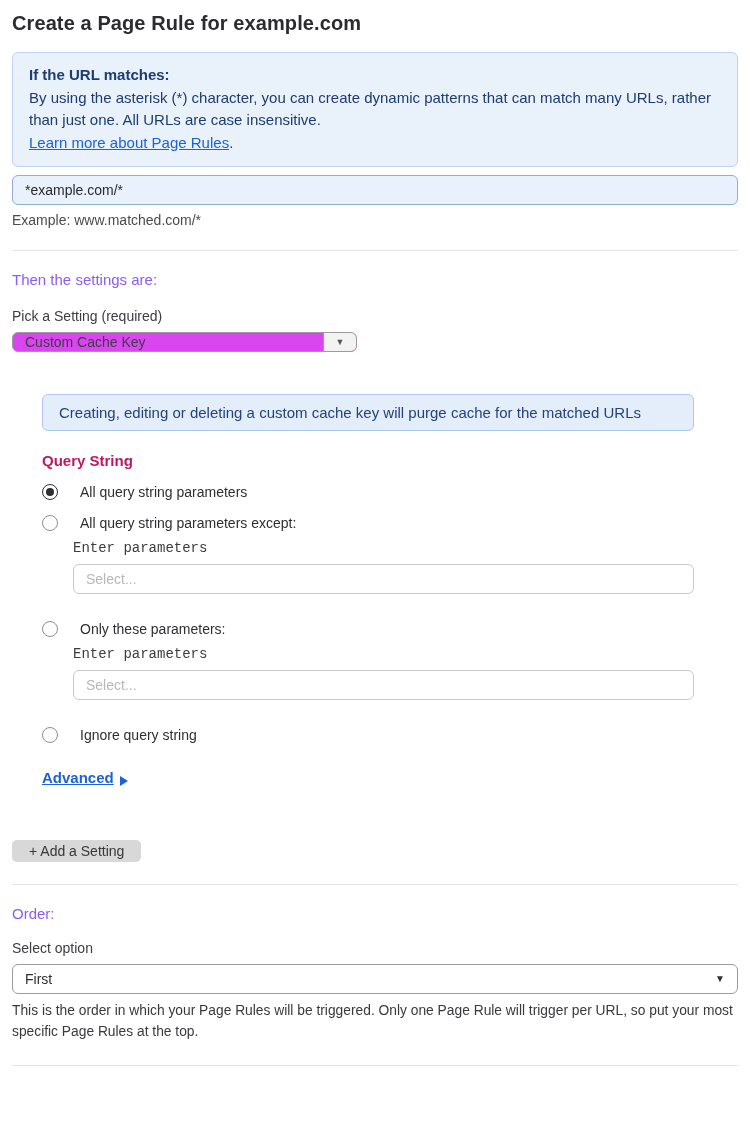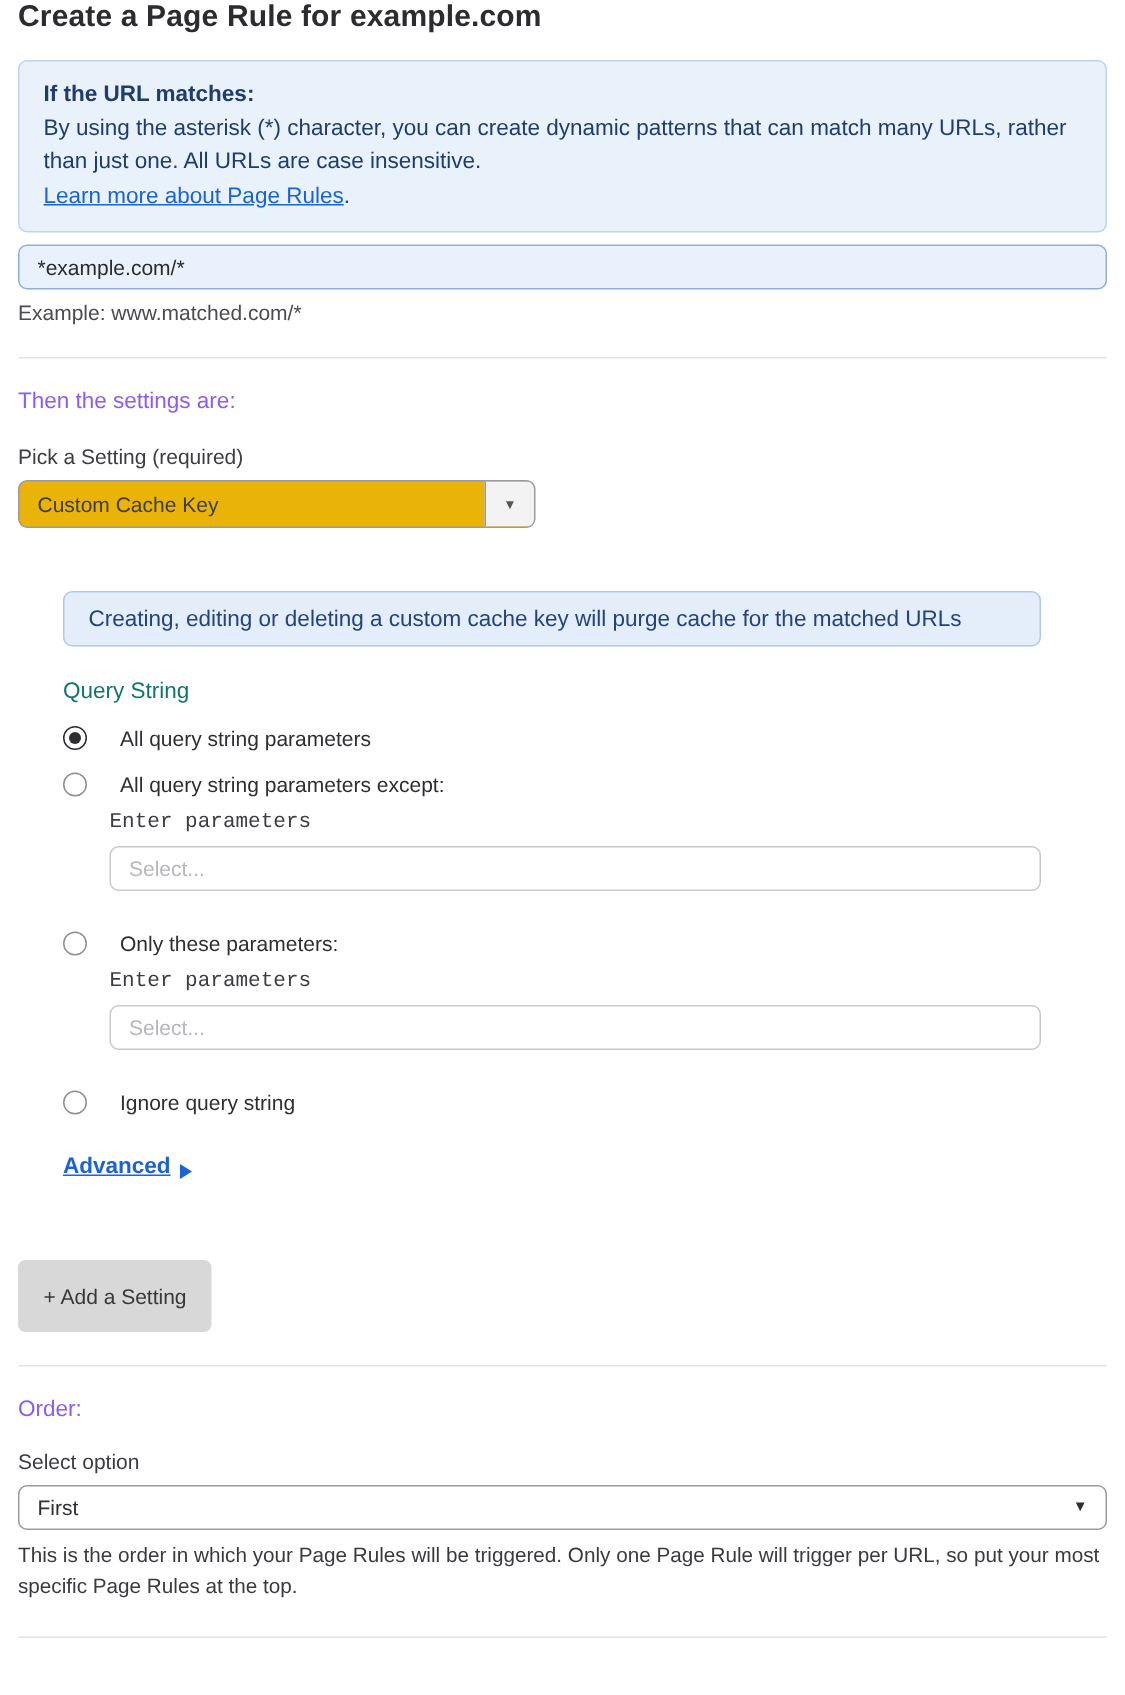--- a/index.html
+++ b/index.html
@@ -5,21 +5,21 @@
   * { box-sizing: border-box; margin: 0; padding: 0; }
   html, body { background: #ffffff; }
   body {
     width: 750px; height: 1130px; overflow: hidden;
     font-family: "Liberation Sans", sans-serif;
     color: #2f2f33;
   }
   .page { padding: 0 12px; }
 
   h1.page-title {
-    padding-top: 0;
+    padding-top: 12px;
     font-size: 20px; font-weight: bold; color: #2c2c30;
     letter-spacing: 0.1px;
   }
 
   .info-box {
     margin-top: 17px;
     background: #e9f1fb;
     border: 1px solid #bcd4ef;
     border-radius: 6px;
     padding: 11px 16px 12px 16px;
@@ -54,25 +54,25 @@
     margin: 22px 0 0 0;
   }
 
   .section-heading {
     margin-top: 20px;
     font-size: 15px; font-weight: normal; color: #8b5cf6;
   }
 
   .setting-dropdown {
     margin-top: 8px;
-    width: 345px; height: 32px;
+    width: 345px; height: 20px;
     border: 1px solid #9b9b9f;
     border-radius: 6px;
     display: flex; align-items: stretch;
-    background: #eab308;
+    background: #d946ef;
     cursor: pointer;
     overflow: hidden;
   }
   .dropdown-value {
     flex: 1; display: flex; align-items: center;
     padding-left: 12px; font-size: 14px; color: #3e3e42;
   }
   .dropdown-arrow-seg {
     width: 33px; background: #f3f3f4;
     border-left: 1px solid #9b9b9f;
@@ -87,21 +87,21 @@
     width: 652px;
     background: #e4eefb;
     border: 1px solid #adc9f0;
     border-radius: 6px;
     padding: 9px 16px;
     font-size: 15px; color: #24427c;
   }
 
   .sub-heading {
     margin-top: 21px;
-    font-size: 15px; font-weight: normal; color: #0f766e;
+    font-size: 15px; font-weight: bold; color: #be185d;
   }
 
   .radio-row {
     display: flex; align-items: center; gap: 22px;
     margin-top: 15px; cursor: pointer;
   }
   .radio {
     width: 16px; height: 16px; flex: 0 0 16px;
     border: 1.5px solid #8e8e93; border-radius: 50%;
     background: #ffffff;
@@ -144,21 +144,21 @@
     border-top: 5px solid transparent;
     border-bottom: 5px solid transparent;
     margin-top: 1px;
   }
 
   button {
     font-family: "Liberation Sans", sans-serif;
     border: none; cursor: pointer;
   }
   .gray-btn {
-    height: 48px; padding: 0 17px;
+    height: 22px; padding: 0 17px;
     background: #d8d8d8; color: #38383c;
     font-size: 14px; border-radius: 5px;
   }
   .add-setting { margin-top: 54px; }
 
   .order-select {
     margin-top: 8px;
     width: 726px; height: 30px;
     border: 1px solid #9b9b9f; border-radius: 6px;
     background: #ffffff;

